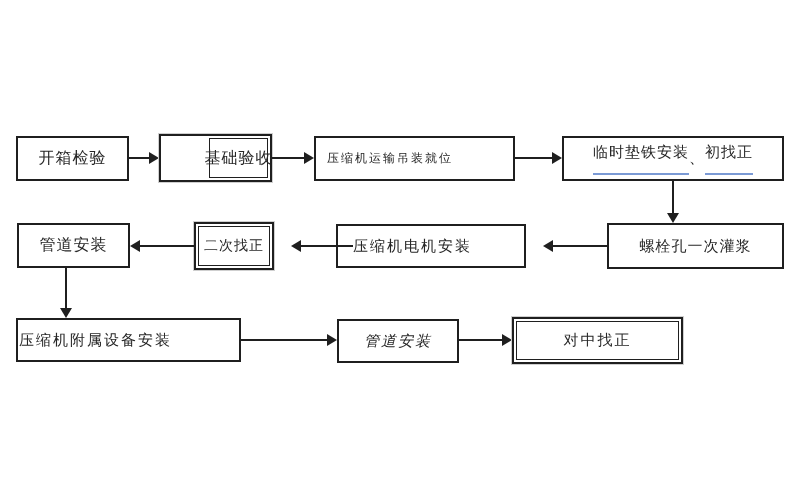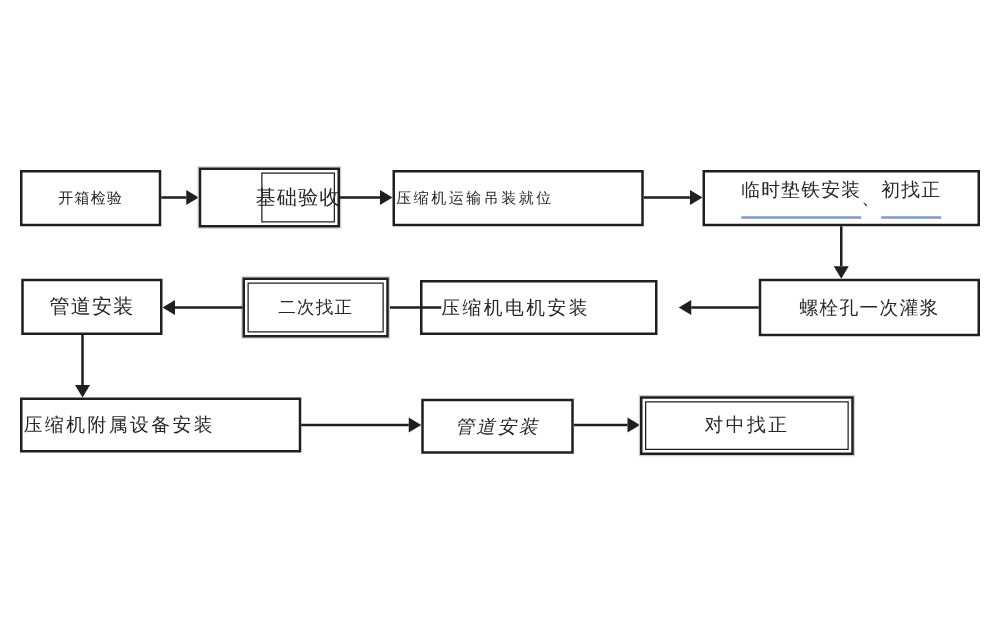--- a/index.html
+++ b/index.html
@@ -41,27 +41,27 @@
   .box.double .inner {
     box-sizing: border-box;
     border: 1px solid var(--line);
     width: 100%; height: 100%;
     display: flex; align-items: center; justify-content: center;
   }
   .box.left-text { justify-content: flex-start; }
   .u { border-bottom: 2px solid var(--underline); padding-bottom: 11px; }
 
   
-  #box-a { left: 16px;  top: 136px; width: 113px; height: 45px; font-size: 12px; }
+  #box-a { left: 16px;  top: 136px; width: 113px; height: 45px; font-size: 16px; }
   #box-b { left: 159px; top: 134px; width: 113px; height: 48px; font-size: 16px; padding-left: 48px; }
-  #box-c { left: 314px; top: 136px; width: 201px; height: 45px; font-size: 12px; padding-left: 1px; letter-spacing: 2px; }
+  #box-c { left: 314px; top: 136px; width: 201px; height: 45px; font-size: 12px; padding-left: 11px; letter-spacing: 2px; }
   #box-d { left: 562px; top: 136px; width: 222px; height: 45px; font-size: 15px; }
   #box-h { left: 607px; top: 223px; width: 177px; height: 46px; font-size: 15px; }
   #box-g { left: 336px; top: 224px; width: 190px; height: 44px; font-size: 15px; padding-left: 15px; letter-spacing: 2px; }
-  #box-f { left: 194px; top: 222px; width: 117px;  height: 48px; font-size: 14px; }
+  #box-f { left: 194px; top: 222px; width: 80px;  height: 48px; font-size: 14px; }
   #box-e { left: 17px;  top: 223px; width: 113px; height: 45px; font-size: 16px; }
   #box-i { left: 16px;  top: 318px; width: 225px; height: 44px; font-size: 15px; padding-left: 1px; letter-spacing: 2px; }
   #box-j { left: 337px; top: 319px; width: 122px; height: 44px; font-size: 15px; letter-spacing: 2px; font-style: italic; }
   #box-k { left: 512px; top: 317px; width: 171px; height: 47px; font-size: 15px; letter-spacing: 2px; }
 
   
   .h-arrow {
     position: absolute;
     height: 2px;
     background: var(--line);

